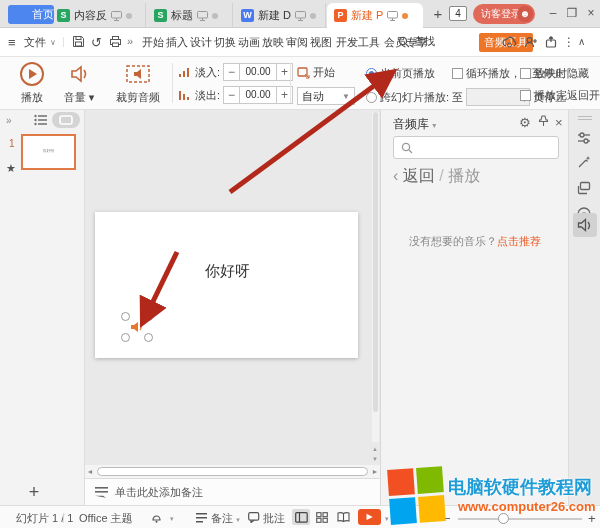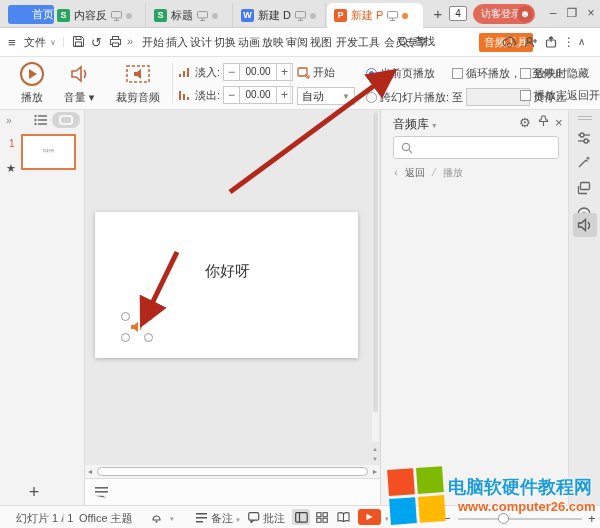--- a/index.html
+++ b/index.html
@@ -70,21 +70,21 @@
   
   .notesbar { position:absolute; left:85px; top:478px; width:295px; height:27px; background:#fcfcfc; border-top:1px solid #ddd; display:flex; align-items:center; gap:6px; padding-left:10px; color:#555; }
 
   
   .rightpanel { position:absolute; left:380px; top:110px; width:188px; height:395px; background:#f3f3f3; border-left:1px solid #d8d8d8; }
   .rp-head { position:absolute; left:12px; top:6px; font-size:12px; color:#333; }
   .rp-ico { position:absolute; top:5px; color:#666; font-size:13px; }
   .searchbox { position:absolute; left:12px; top:26px; width:166px; height:23px; background:#fff; border:1px solid #ccc; border-radius:3px; display:flex; align-items:center; gap:5px; padding:0 7px; }
   .searchbox input { border:none; outline:none; font-size:11px; width:130px; color:#333; background:transparent; font-family:inherit; }
   .searchbox input::placeholder { color:#a8a8a8; }
-  .crumb { position:absolute; left:12px; top:56px; font-size:10px; color:#666;font-family:Liberation Mono, monospace; }
+  .crumb { position:absolute; left:12px; top:56px; font-size:16px; color:#666; }
   .songrow { position:absolute; left:12px; top:82px; width:164px; }
   .songtitle { font-size:12px; color:#333; }
   .songmeta { margin-top:6px; display:flex; justify-content:space-between; font-size:10px; color:#999; }
   .nomusic { position:absolute; left:0; top:124px; width:188px; text-align:center; font-size:11px; color:#888; }
   .nomusic .link { color:#e8581e; }
 
   
   .sidestrip { position:absolute; left:568px; top:110px; width:32px; height:395px; background:#eaeaea; border-left:1px solid #dcdcdc; }
   .ss-ico { position:absolute; left:7px; width:18px; height:18px; color:#666; }
   .ss-active { position:absolute; left:4px; top:103px; width:24px; height:24px; background:#d2d2d2; border-radius:3px; }
@@ -397,20 +397,21 @@
 </div>
 
 <div class="notesbar">
   <span>
       <svg width="14" height="11" viewBox="0 0 14 11">
         <rect x="0" y="0" width="13" height="1.6" fill="#666"></rect>
         <rect x="0" y="4" width="13" height="1.6" fill="#666"></rect>
         <path d="M0 8.8 h8 l3 2 z" fill="#666"></path>
       </svg>
     </span>
+  <span>单击此处添加备注</span>
 </div>
 
 <div class="rightpanel">
   <div class="rp-head"><span>音频库</span> <span style="color:#999;font-size:8px">▾</span></div>
   <span class="rp-ico" style="left:138px">⚙</span>
   <span class="rp-ico" style="left:157px">
       <svg width="11" height="12" viewBox="0 0 11 12">
         <path d="M4 1 h3 l1 4 h1.5 v1.5 h-8 V5 H3 z" fill="none" stroke="#666" stroke-width="1.1"></path>
         <line x1="5.5" y1="6.5" x2="5.5" y2="11" stroke="#666" stroke-width="1.1"></line>
       </svg>
@@ -425,20 +426,23 @@
   </div>
 
   <div class="crumb">
     <span style="color:#999">‹</span>
     <span>返回</span>
     <span style="color:#bbb">/</span>
     <span style="color:#999">播放</span>
   </div>
 
 
+  <div class="nomusic">
+    <span>没有想要的音乐？</span><span class="link">点击推荐</span>
+  </div>
 </div>
 
 <div class="sidestrip">
   <div class="grip"></div>
   <span class="ss-ico" style="top:20px">
       <svg width="16" height="16" viewBox="0 0 16 16">
         <line x1="2" y1="5" x2="14" y2="5" stroke="#666" stroke-width="1.3"></line>
         <circle cx="6" cy="5" r="2" fill="#eaeaea" stroke="#666" stroke-width="1.3"></circle>
         <line x1="2" y1="11" x2="14" y2="11" stroke="#666" stroke-width="1.3"></line>
         <circle cx="10" cy="11" r="2" fill="#eaeaea" stroke="#666" stroke-width="1.3"></circle>

